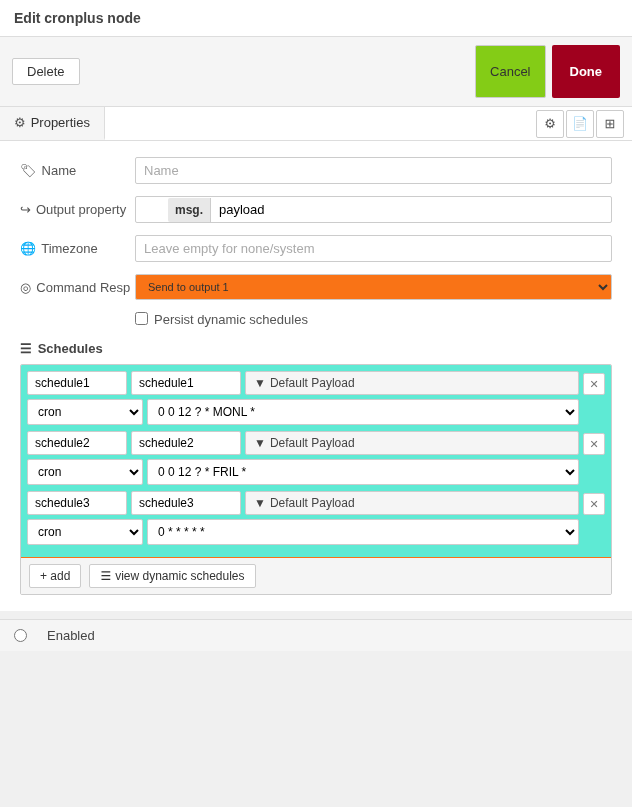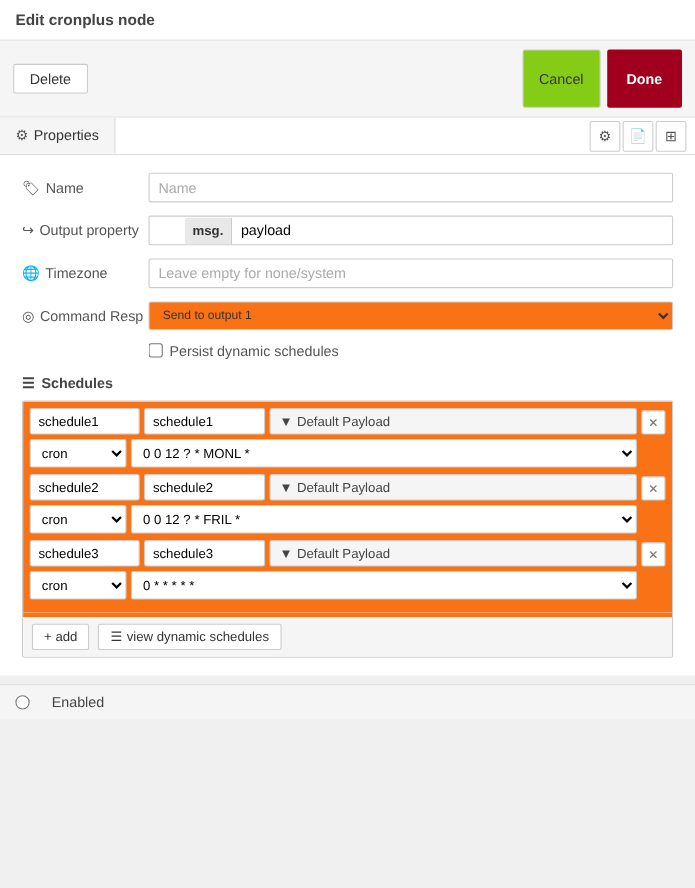--- a/index.html
+++ b/index.html
@@ -213,21 +213,21 @@
 
     .schedules-container {
       border: 1px solid #ccc;
       border-radius: 2px;
       overflow: hidden;
     }
 
     .schedules-list {
       max-height: 330px;
       overflow-y: auto;
-      background: #f97316;
+      background: #5eead4;
       padding: 6px 6px 6px 6px;
     }
 
     .schedule-fields {
       flex: 1;
       display: flex;
       flex-direction: column;
       gap: 4px;
     }
 
@@ -271,21 +271,21 @@
     .schedule-bottom-row {
       display: flex;
       gap: 4px;
     }
 
     .schedule-type-select {
       border: 1px solid #ccc;
       padding: 4px 6px;
       font-size: 12px;
       border-radius: 2px;
-      width: 88px;
+      width: 116px;
       flex-shrink: 0;
       background: #fff;
       cursor: pointer;
     }
 
     .schedule-cron-select {
       flex: 1;
       border: 1px solid #ccc;
       padding: 4px 6px;
       font-size: 12px;
@@ -306,21 +306,21 @@
       font-size: 11px;
       color: #777;
       border-radius: 2px;
       align-self: flex-start;
       margin-top: 2px;
       flex-shrink: 0;
     }
 
     .schedules-footer {
       background: #f5f5f5;
-      border-top: 4px solid #f97316;
+      border-top: 1px solid #f97316;
       padding: 6px 8px;
       display: flex;
       align-items: center;
       gap: 8px;
     }
 
     .btn-add {
       border: 1px solid #ccc;
       background: #fff;
       padding: 4px 10px;

